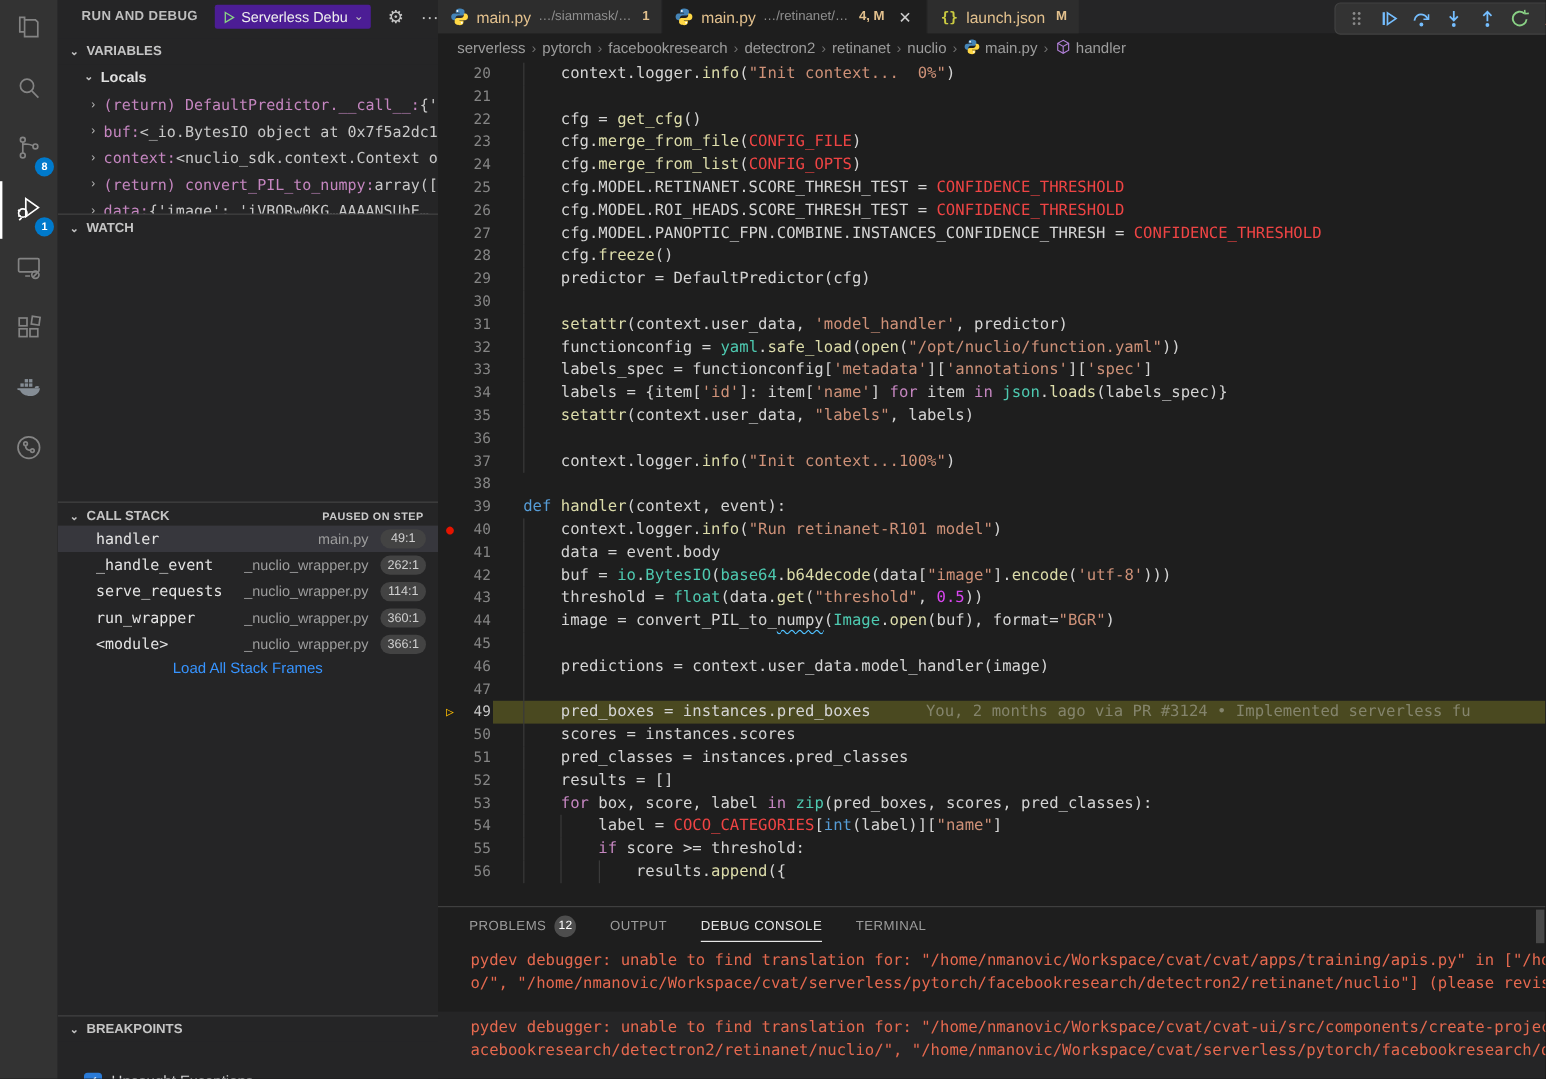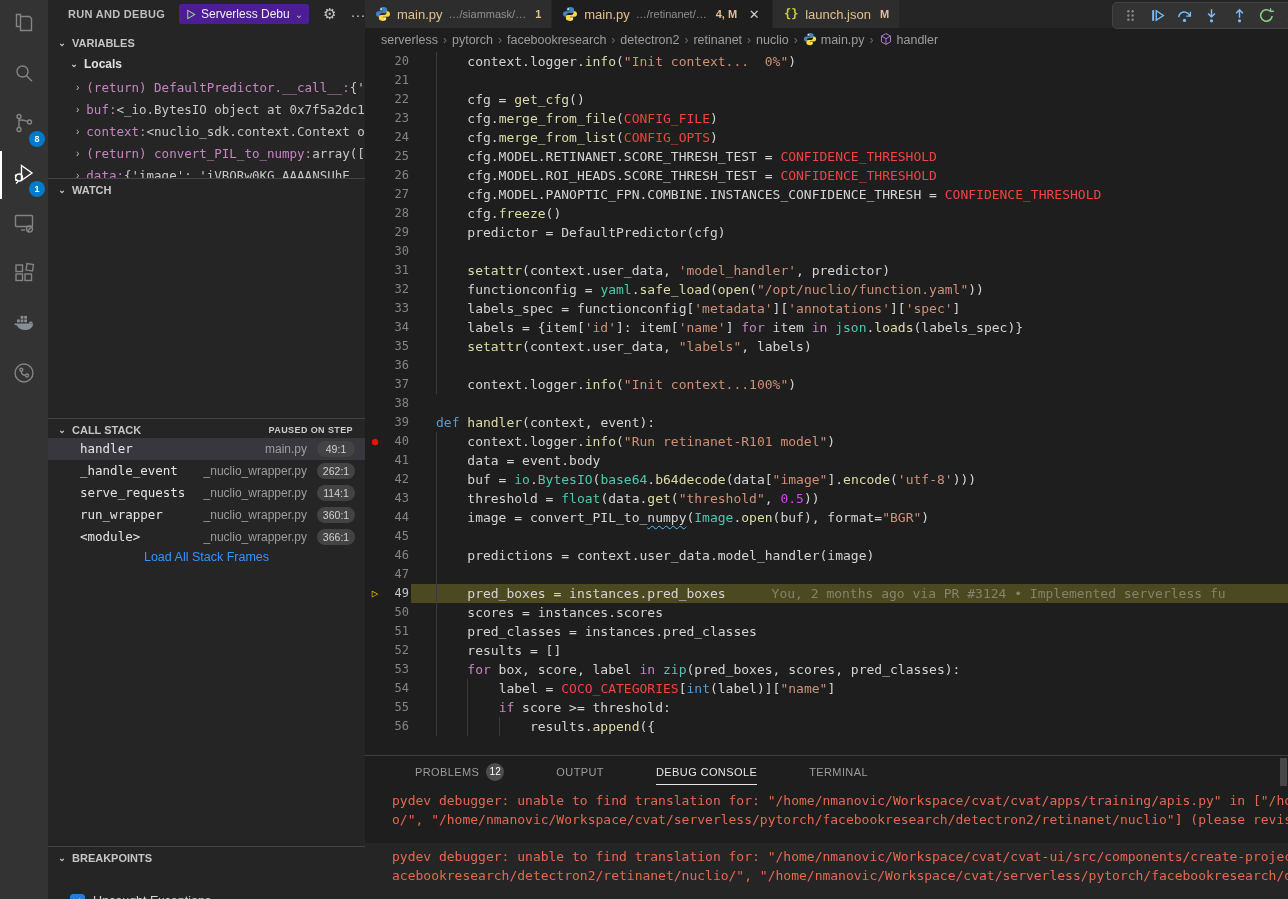--- a/index.html
+++ b/index.html
@@ -91,21 +91,21 @@
   .tk-p { color:#d4d4d4; } .tk-f { color:#dcdcaa; } .tk-s { color:#ce9178; }
   .tk-c { color:#ef4444; } .tk-t { color:#4ec9b0; } .tk-k { color:#569cd6; }
   .tk-k2 { color:#c586c0; } .tk-n { color:#d946ef;margin-top:48px; }
   .tk-w { color:#d4d4d4; text-decoration:underline wavy #4fc1ff 1px; text-underline-offset:3px; }
   .blame { color:#84846c; margin-left:46px; }
 
   
   .panel { position:absolute; left:0; top:755px; right:0; bottom:0; background:#1e1e1e; border-top:1px solid #3f3f3f; }
   .panel-tabs { display:flex; align-items:center; height:32px; padding-left:26px; gap:28px; }
   .ptab { position:relative; display:flex; align-items:center; gap:7px; font-size:11px; letter-spacing:.4px;
-    color:#9d9d9d; text-transform:uppercase; cursor:pointer; height:32px;margin-left:24px; }
+    color:#9d9d9d; text-transform:uppercase; cursor:pointer; height:32px; }
   .ptab.active { color:#e7e7e7; }
   .ptab.active::after { content:""; position:absolute; left:0; right:0; bottom:3px; height:1px; background:#e7e7e7; }
   .ptab-badge { min-width:18px; height:18px; border-radius:9px; background:#4d4d4d; color:#fff; font-size:10px;
     line-height:18px; text-align:center; }
   .console { position:absolute; left:0; top:31px; right:0; bottom:0; overflow:hidden;
     font-family:"DejaVu Sans Mono",monospace; font-size:13px; color:#e5694f; }
   .con-entry { padding:4px 0 14px 27px; line-height:19px; white-space:pre; }
   .con-entry.alt { background:#252526; }
   .panel-scroll { position:absolute; right:1px; top:2px; width:7px; height:28px; background:rgba(121,121,121,.45); }
 

